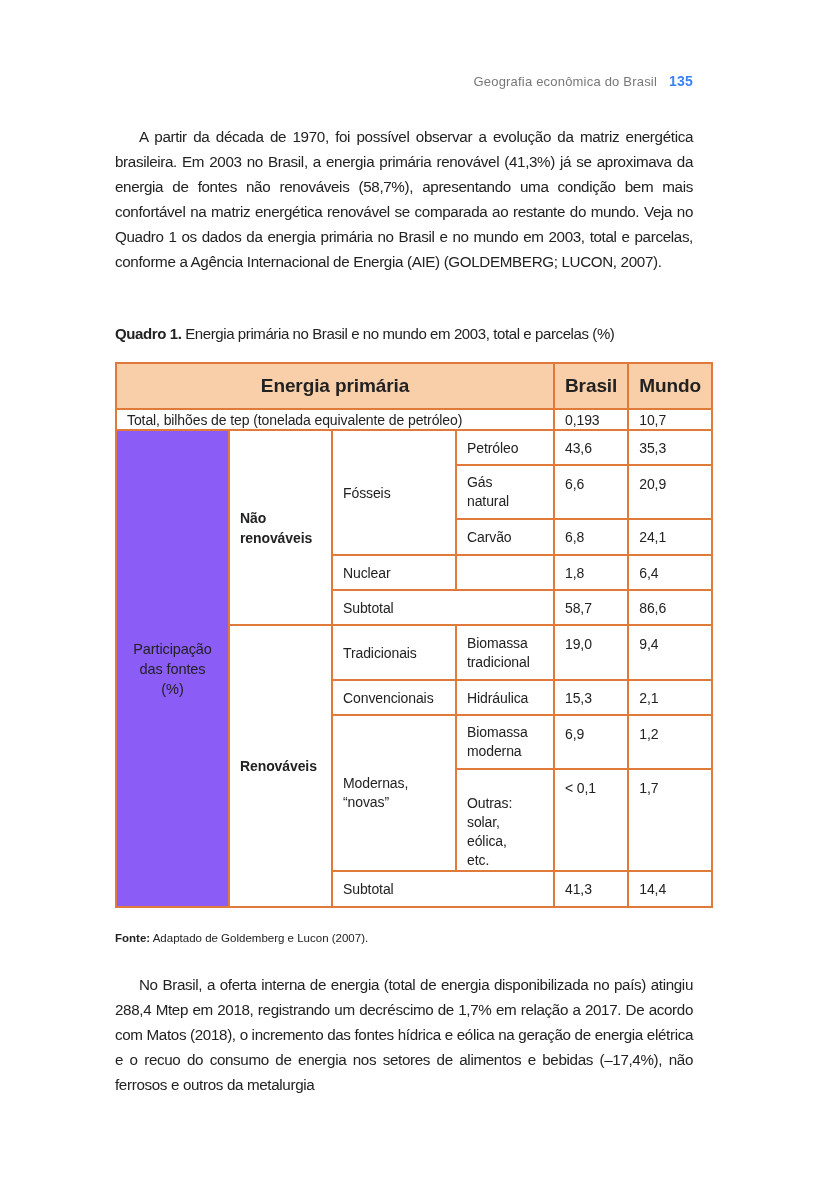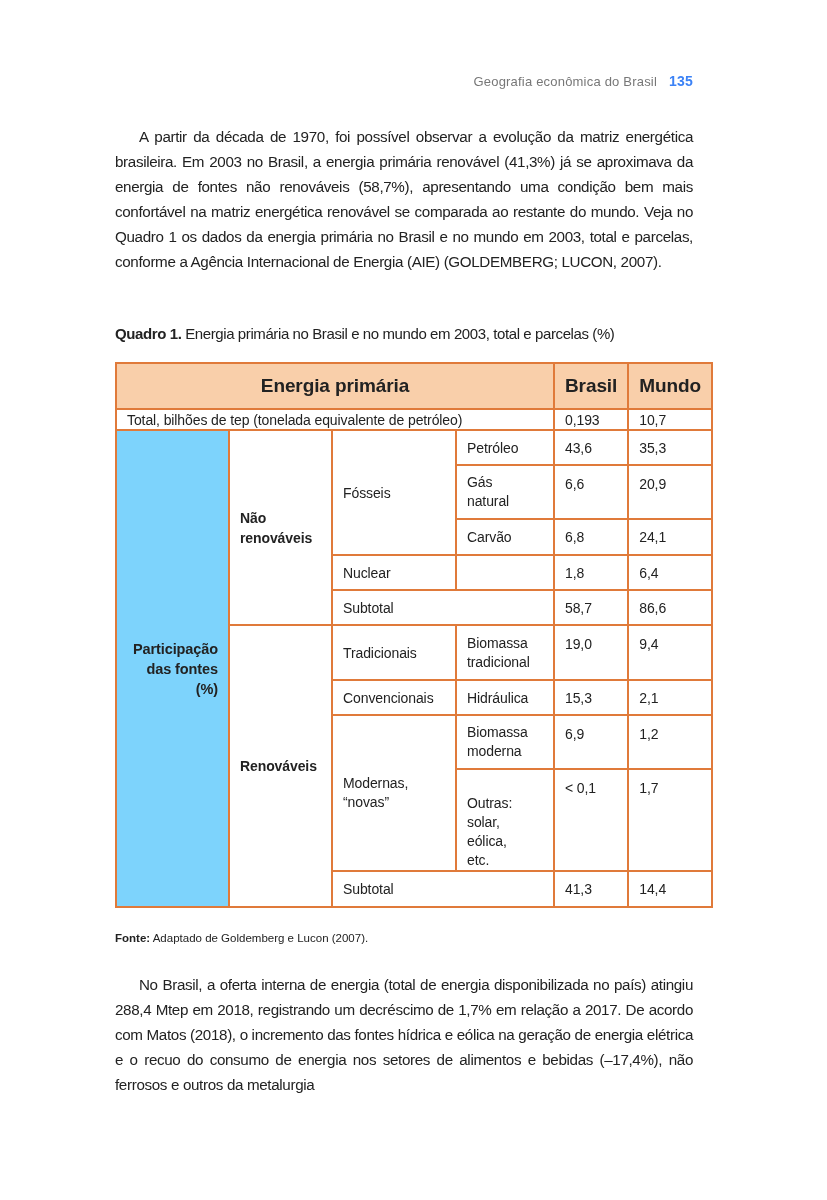--- a/index.html
+++ b/index.html
@@ -13,21 +13,21 @@
   .para .indent { display: inline-block; width: 24px; }
   #para1 { top: 124px; }
   #para2 { top: 972px; }
   .caption { position: absolute; top: 325px; left: 115px; width: 580px; font-size: 15px;
              font-family: "Liberation Sans", sans-serif; letter-spacing: -0.4px; color: #222; white-space: nowrap; }
   .caption b { font-weight: bold; }
   table.q { position: absolute; top: 362px; left: 115px; border-collapse: collapse;
             font-family: "Liberation Sans", sans-serif; font-size: 14px; color: #222; letter-spacing: -0.1px; }
   table.q td, table.q th { border: 2px solid #e07a3a; padding: 0 10px; vertical-align: middle; text-align: left; font-weight: normal; }
   table.q th { background: #f9cfaa; font-weight: bold; text-align: center; font-size: 19px; }
-  table.q td.side { background: #7dd3fc; font-weight: bold; text-align: right; font-size: 14.5px; line-height: 20px; }
+  table.q td.side { background: #8b5cf6; font-weight: normal; text-align: center; font-size: 14.5px; line-height: 20px; }
   table.q td.bold { font-weight: bold; line-height: 20px; }
   table.q td.top { vertical-align: top; padding-top: 24px; }
   table.q td.num { vertical-align: top; padding-top: 10px; }
   table.q td.ml { line-height: 19px; }
   .source { position: absolute; top: 932px; left: 115px; font-size: 11.5px; font-family: "Liberation Sans", sans-serif; color: #222; }
   .source b { font-weight: bold; }
 </style>
 </head>
 <body>
 

